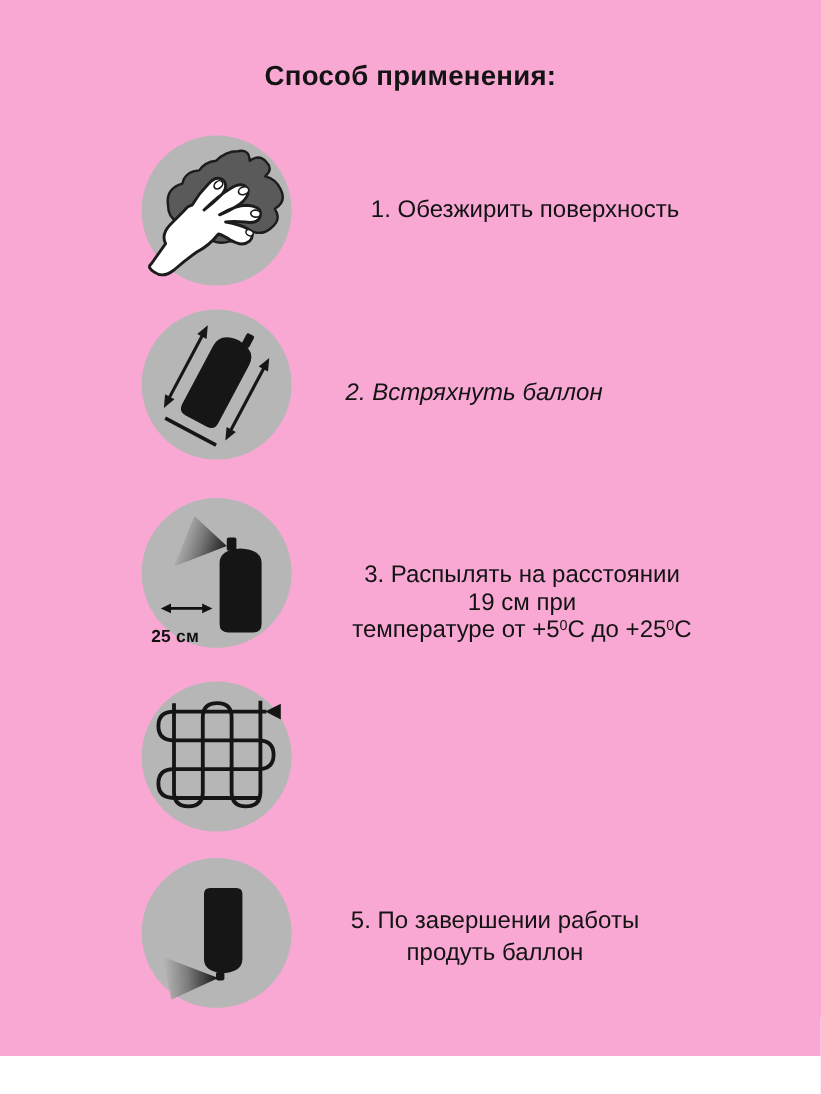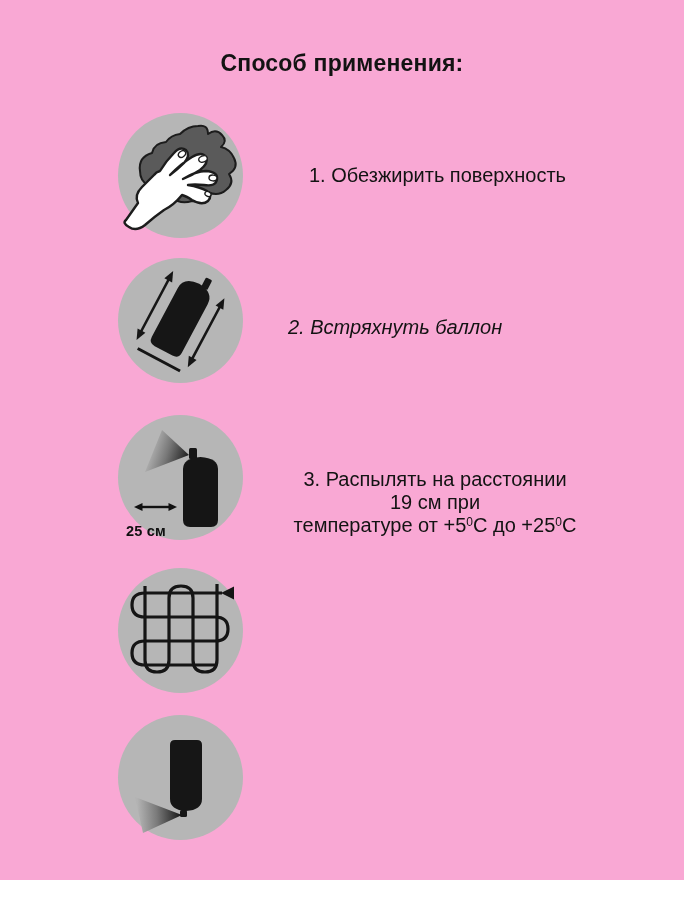--- a/index.html
+++ b/index.html
@@ -124,14 +124,18 @@
           <stop offset="1" stop-color="#b3b3b3"></stop>
         </linearGradient>
       </defs>
       <polygon points="64,100 17,82 25,118" fill="url(#coneG5)"></polygon>
       <g fill="#161616">
         <path d="M52,30 Q52,25 57,25 L79,25 Q84,25 84,30 L84,84 Q84,95 68,96 Q52,95 52,84 Z"></path>
         <rect x="62" y="95" width="7" height="7" rx="1.5"></rect>
       </g>
     </svg>
   </div>
+  <div class="step-text t5">
+    <div>5. По завершении работы</div>
+    <div>продуть баллон</div>
+  </div>
 
 </div>
 
 </body></html>

